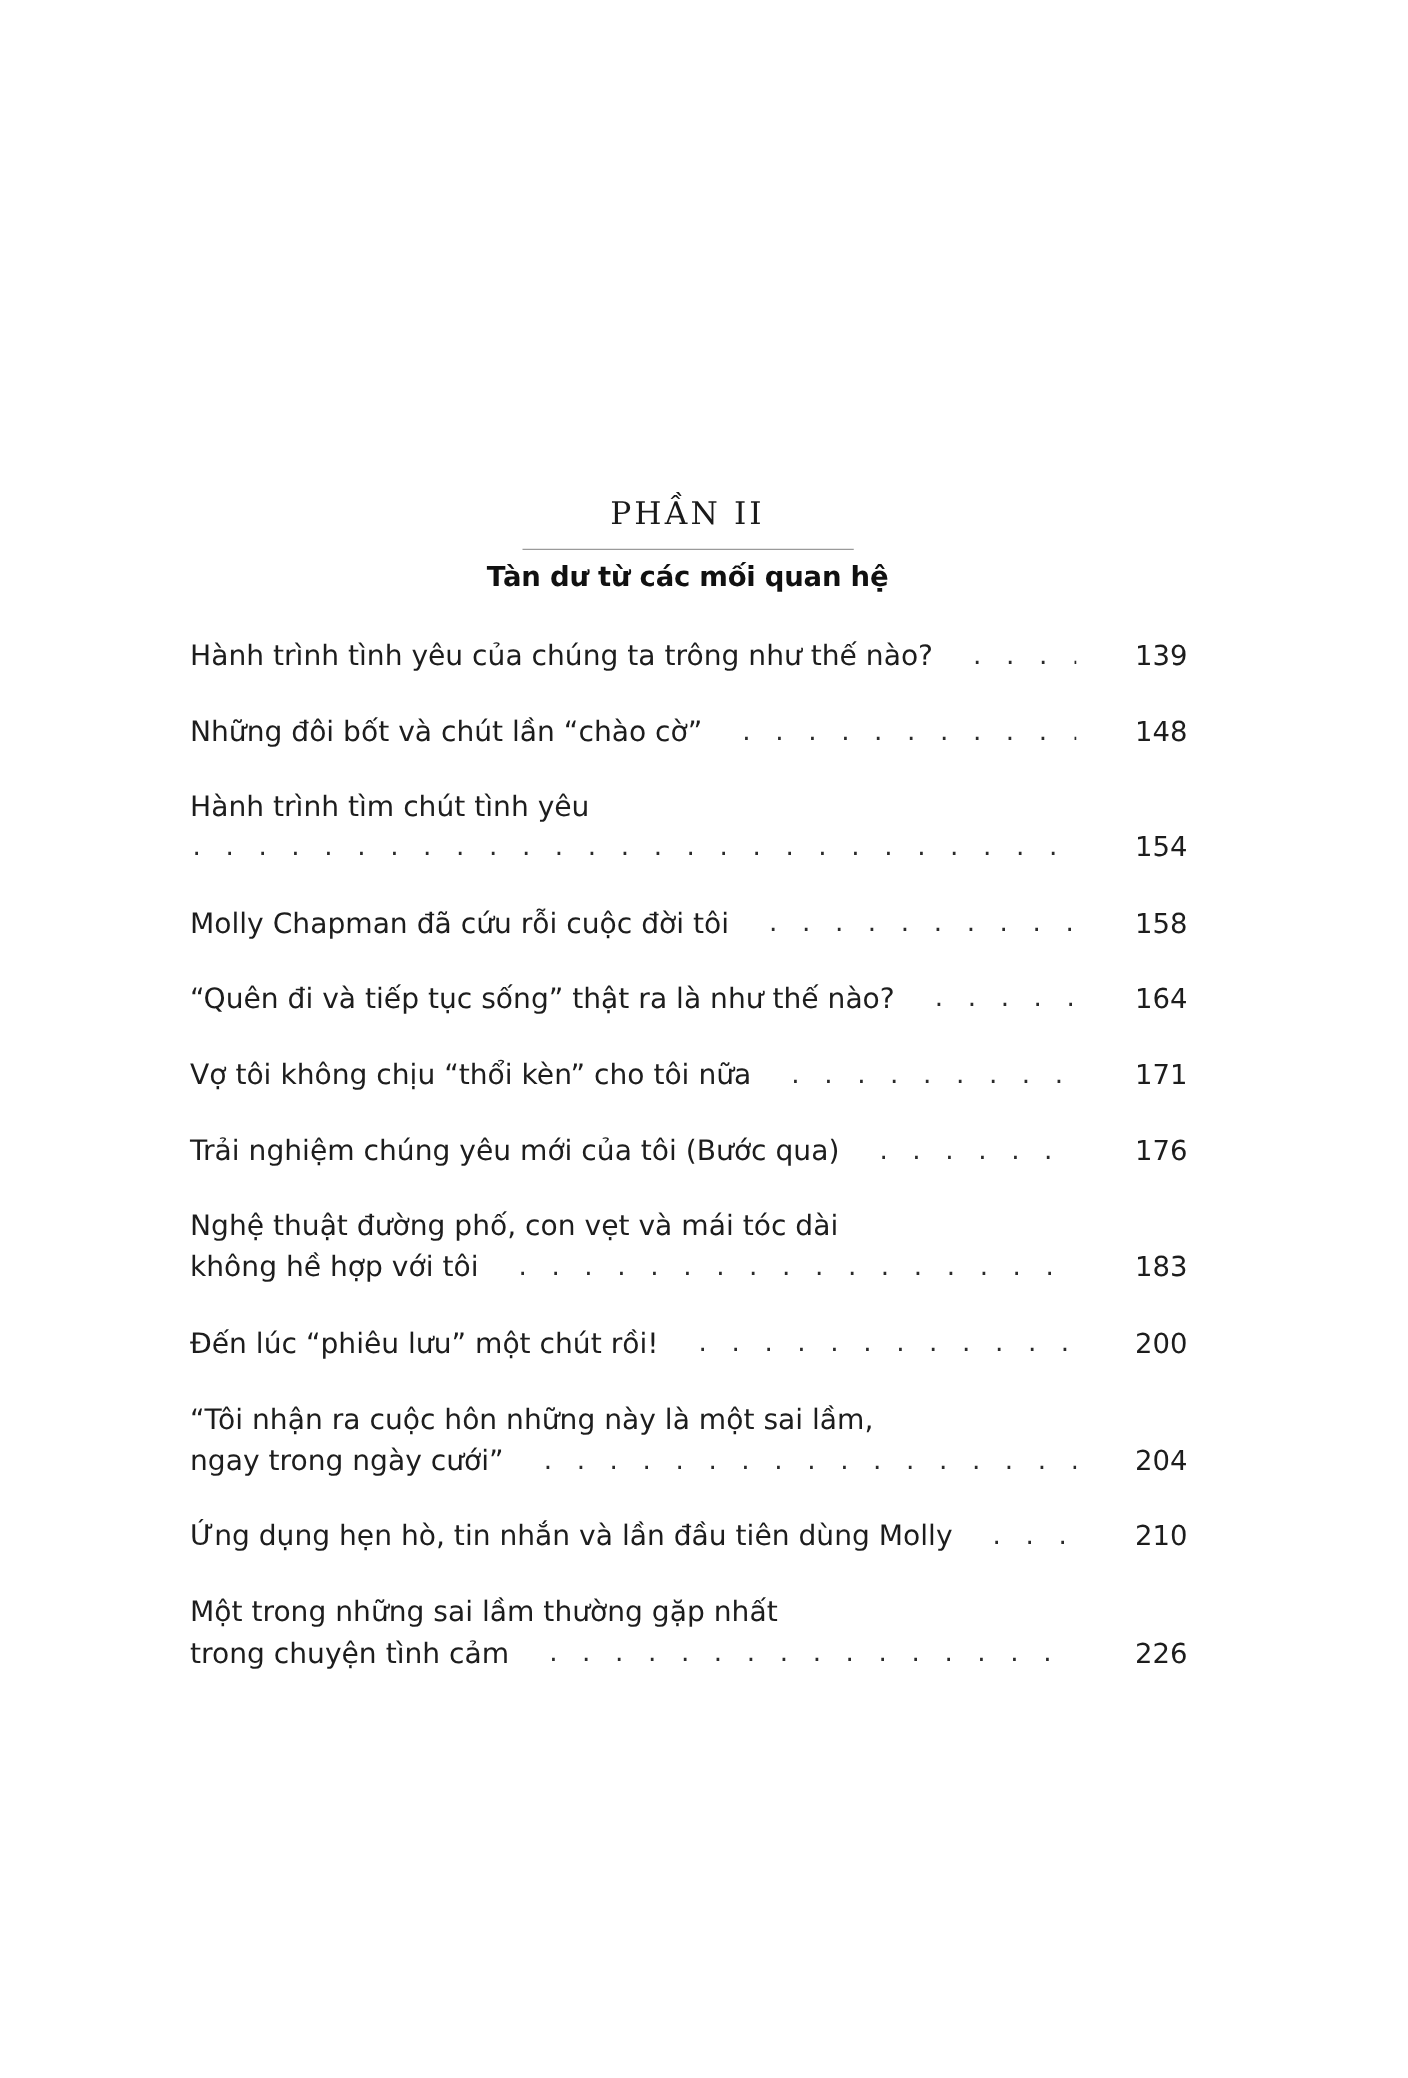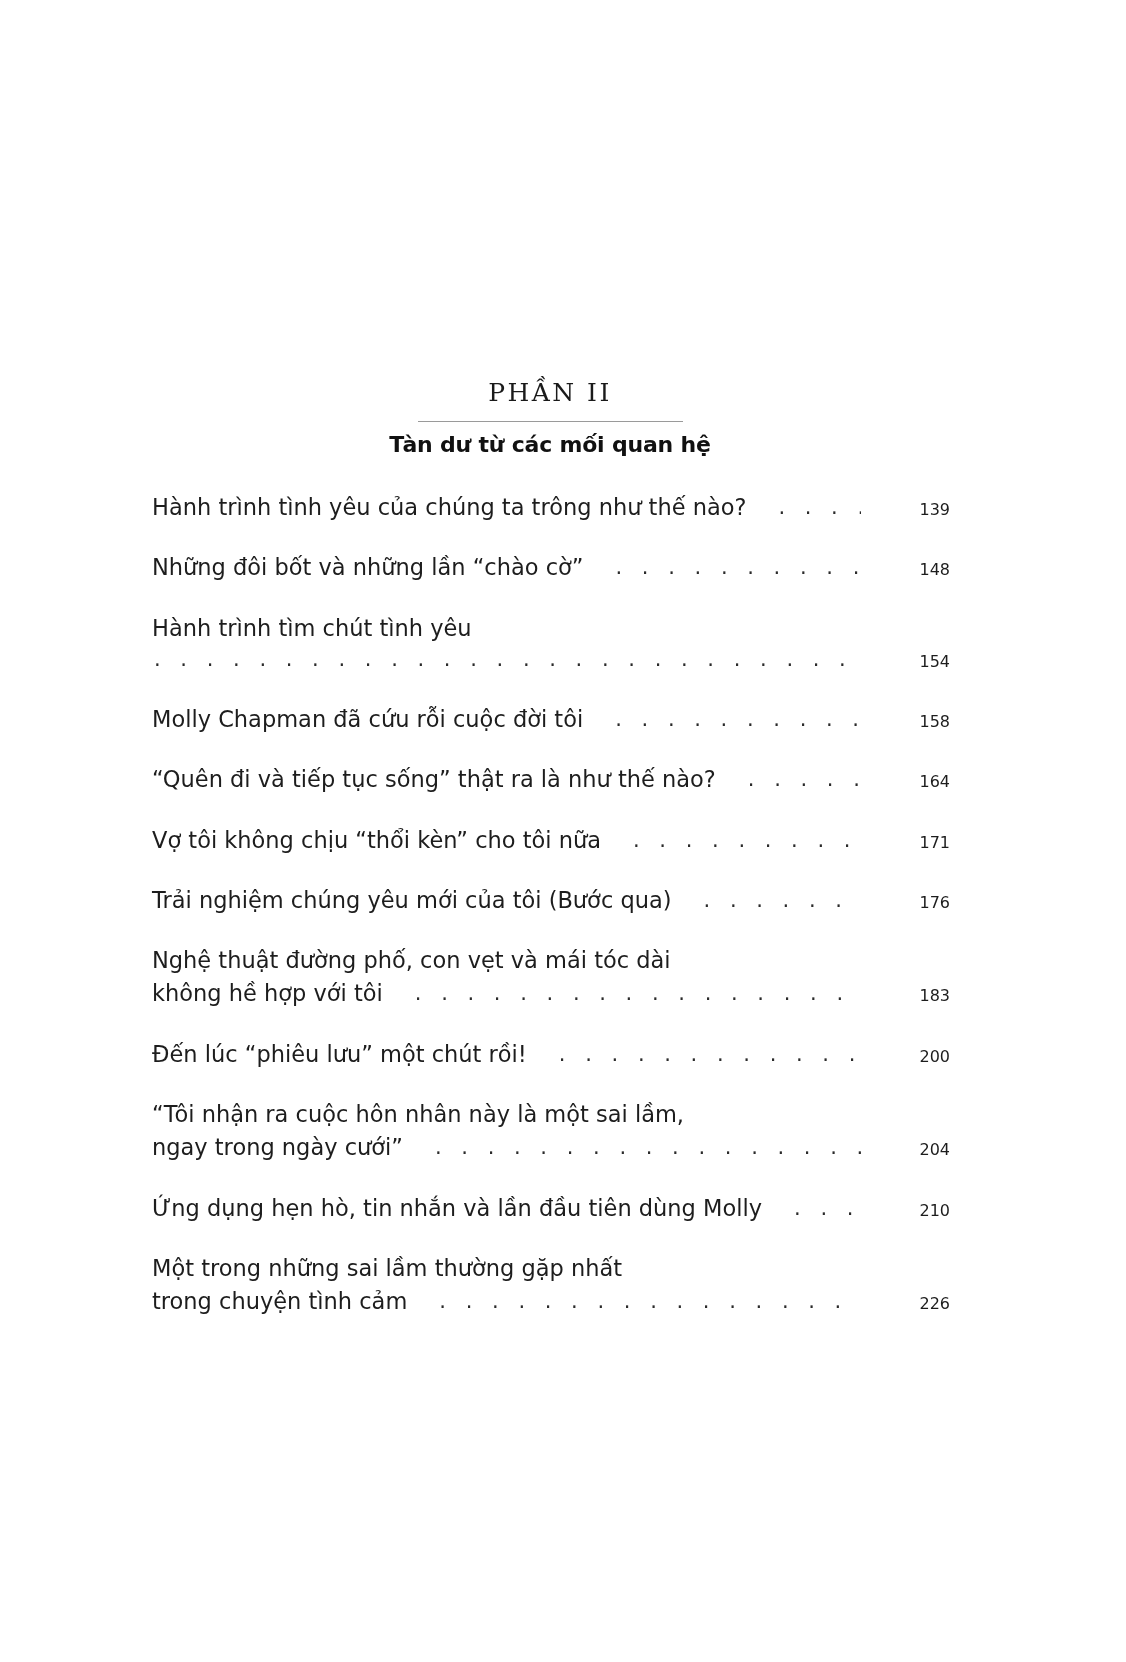--- a/index.html
+++ b/index.html
@@ -21,21 +21,21 @@
     left: 0;
     top: 0;
     width: 1126px;
     height: 1662px;
     background: #fff;
   }
 
   .toc-block {
     position: absolute;
     left: 150px;
-    top: 378px;
+    top: 396px;
     width: 800px;
   }
 
   .part-header {
     text-align: center;
     margin: 0 0 6px 0;
   }
 
   .part-label {
     font-family: "DejaVu Serif", serif;
@@ -102,21 +102,21 @@
     color: #2a2a2a;
     font-size: 21px;
     margin: 0 5px 0 4px;
     transform: translateY(-1px);
   }
 
   .page-num {
     flex: 0 0 auto;
     min-width: 56px;
     text-align: right;
-    font-size: 16px;
+    font-size: 22px;
     color: #1d1d1d;
   }
 </style>
 </head>
 <body>
 
 <div class="page">
   <div class="toc-block">
 
     <div class="part-header">
@@ -131,21 +131,21 @@
       <li class="entry">
         <div class="entry-row">
           <span class="entry-text">Hành trình tình yêu của chúng ta trông như thế nào?</span>
           <span class="leader">. . . . . . . . . . . . . . . . . . . . . . . . . . . . . . . . . . . . . . . . . . . . . . . . . . . . .</span>
           <span class="page-num">139</span>
         </div>
       </li>
 
       <li class="entry">
         <div class="entry-row">
-          <span class="entry-text">Những đôi bốt và những lần “chào cờ”</span>
+          <span class="entry-text">Những đôi bốt và chút lần “chào cờ”</span>
           <span class="leader">. . . . . . . . . . . . . . . . . . . . . . . . . . . . . . . . . . . . . . . . . . . . . . . . . . . . .</span>
           <span class="page-num">148</span>
         </div>
       </li>
 
       <li class="entry">
         <span class="entry-line1">Hành trình tìm chút tình yêu</span>
         <div class="entry-row">
           <span class="leader">. . . . . . . . . . . . . . . . . . . . . . . . . . . . . . . . . . . . . . . . . . . . . . . . . . . . .</span>
           <span class="page-num">154</span>
@@ -195,21 +195,21 @@
 
       <li class="entry">
         <div class="entry-row">
           <span class="entry-text">Đến lúc “phiêu lưu” một chút rồi!</span>
           <span class="leader">. . . . . . . . . . . . . . . . . . . . . . . . . . . . . . . . . . . . . . . . . . . . . . . . . . . . .</span>
           <span class="page-num">200</span>
         </div>
       </li>
 
       <li class="entry">
-        <span class="entry-line1">“Tôi nhận ra cuộc hôn nhân này là một sai lầm,</span>
+        <span class="entry-line1">“Tôi nhận ra cuộc hôn những này là một sai lầm,</span>
         <div class="entry-row">
           <span class="entry-text">ngay trong ngày cưới”</span>
           <span class="leader">. . . . . . . . . . . . . . . . . . . . . . . . . . . . . . . . . . . . . . . . . . . . . . . . . . . . .</span>
           <span class="page-num">204</span>
         </div>
       </li>
 
       <li class="entry">
         <div class="entry-row">
           <span class="entry-text">Ứng dụng hẹn hò, tin nhắn và lần đầu tiên dùng Molly</span>

